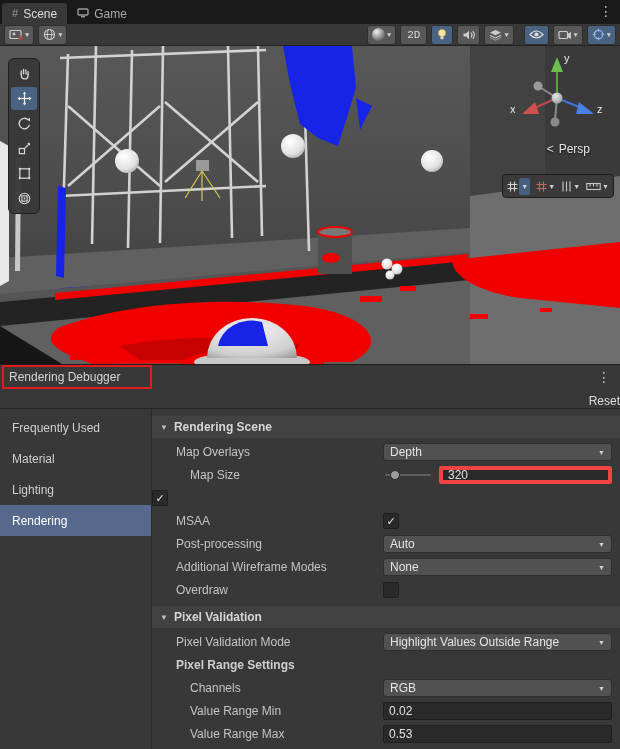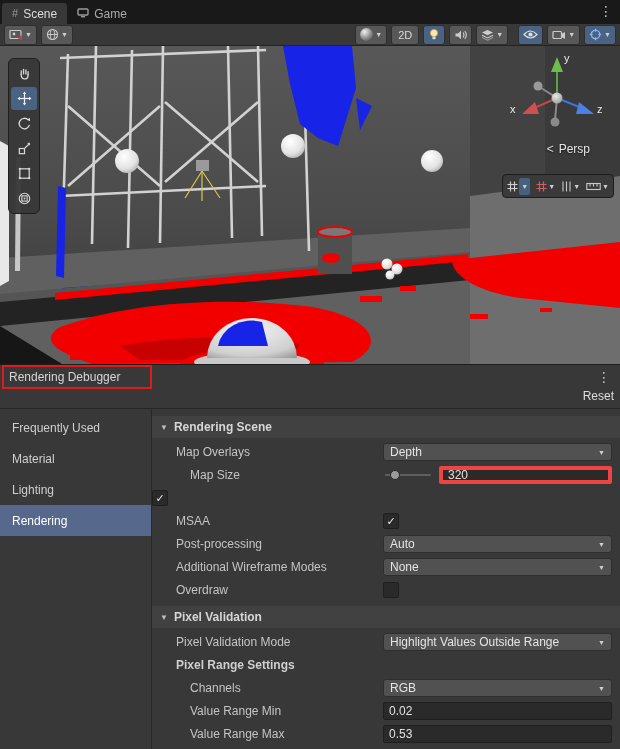--- a/index.html
+++ b/index.html
@@ -9,21 +9,21 @@
     font-family:"Liberation Sans","DejaVu Sans",sans-serif;font-size:12px;
     -webkit-font-smoothing:antialiased;
   }
   
   .tabbar{position:absolute;left:0;top:0;right:0;height:24px;background:#191919;display:flex;align-items:flex-end;}
   .tab{height:21px;display:flex;align-items:center;gap:5px;padding:0 10px;color:#ababab;}
   .tab.active{background:#383838;border-radius:3px 3px 0 0;color:#dcdcdc;margin-left:2px;}
   .tab-ico{color:#9a9a9a;font-size:11px;line-height:1;}
   .kebab{position:absolute;right:7px;top:4px;color:#c0c0c0;font-size:14px;line-height:1;}
   
-  .toolbar{position:absolute;left:0;top:24px;right:0;height:22px;background:#383838;border-bottom:1px solid #232323;display:flex;align-items:center;box-sizing:border-box;}
+  .toolbar{position:absolute;left:0;top:24px;right:0;height:22px;background:#383838;border-bottom:1px solid #232323;display:flex;align-items:center;box-sizing:border-box;font-family:Liberation Mono, monospace;}
   .tbtn{height:18px;display:flex;align-items:center;gap:2px;background:#585858;border:1px solid #2e2e2e;border-radius:3px;margin-left:4px;padding:0 4px;color:#d6d6d6;}
   .tbtn.active{background:#4a6382;border-color:#2e2e2e;}
   .tbtn .arw{font-size:7px;color:#cfcfcf;}
   .tb-right{margin-left:auto;display:flex;align-items:center;margin-right:4px;}
   .ico-sphere{width:13px;height:13px;border-radius:50%;background:radial-gradient(circle at 35% 30%,#efefef,#8a8a8a 55%,#3a3a3a);}
   .txt2d{font-size:11px;color:#d8d8d8;padding:0 2px;}
   
   .viewport{position:absolute;left:0;top:46px;width:620px;height:318px;background:#3c3c3c;}
   .viewport > svg.scene{position:absolute;inset:0;}
   .palette{position:absolute;left:8px;top:12px;width:32px;background:rgba(56,56,56,.95);border:1px solid #1f1f1f;border-radius:6px;padding:3px 2px;display:flex;flex-direction:column;gap:2px;box-sizing:border-box;}
@@ -36,21 +36,21 @@
   .ovbtn{display:flex;align-items:center;height:19px;border-radius:3px;padding:0 2px;gap:1px;}
   .ovbtn .arwbox{height:17px;display:flex;align-items:center;padding:0 2px;border-radius:2px;}
   .ovbtn .arwbox.hl{background:#46607e;}
   .ovbtn .arw{font-size:7px;color:#cfcfcf;}
   
   .dbg-title{position:absolute;left:0;top:364px;right:0;height:25px;background:#383838;border-top:1px solid #1e1e1e;display:flex;align-items:center;box-sizing:border-box;gap:20px;}
   .dbg-title .t{padding-left:9px;color:#d6d6d6;}
   .dbg-title .kebab2{margin-left:auto;margin-right:9px;color:#c0c0c0;font-size:14px;}
   .annotation{position:absolute;left:2px;top:365px;width:150px;height:24px;border:2px solid #df1b1b;box-sizing:border-box;z-index:6;pointer-events:none;}
   
-  .reset-row{position:absolute;left:0;top:389px;right:0;height:20px;background:#383838;border-bottom:1px solid #262626;display:flex;justify-content:flex-end;align-items:flex-start;padding-right:6px;box-sizing:border-box;}
+  .reset-row{position:absolute;left:0;top:389px;right:0;height:20px;background:#383838;border-bottom:1px solid #262626;display:flex;justify-content:flex-end;align-items:flex-end;padding-right:0;box-sizing:border-box;}
   .reset-btn{color:#dedede;}
   
   .main{position:absolute;left:0;top:409px;right:0;bottom:0;display:flex;}
   .sidebar{width:152px;flex:0 0 152px;border-right:1px solid #292929;box-sizing:border-box;padding-top:3px;}
   .side-item{height:31px;display:flex;align-items:center;padding-left:12px;color:#cfcfcf;}
   .side-item.selected{background:#56688b;color:#ffffff;}
   .content{flex:1;padding-top:7px;overflow:hidden;}
   .sec-header{height:22px;background:#414141;display:flex;align-items:center;gap:6px;padding-left:8px;font-weight:bold;color:#d6d6d6;margin-bottom:3px;}
   .sec-header.gap{margin-top:5px;}
   .fold{font-size:8px;color:#bdbdbd;}

